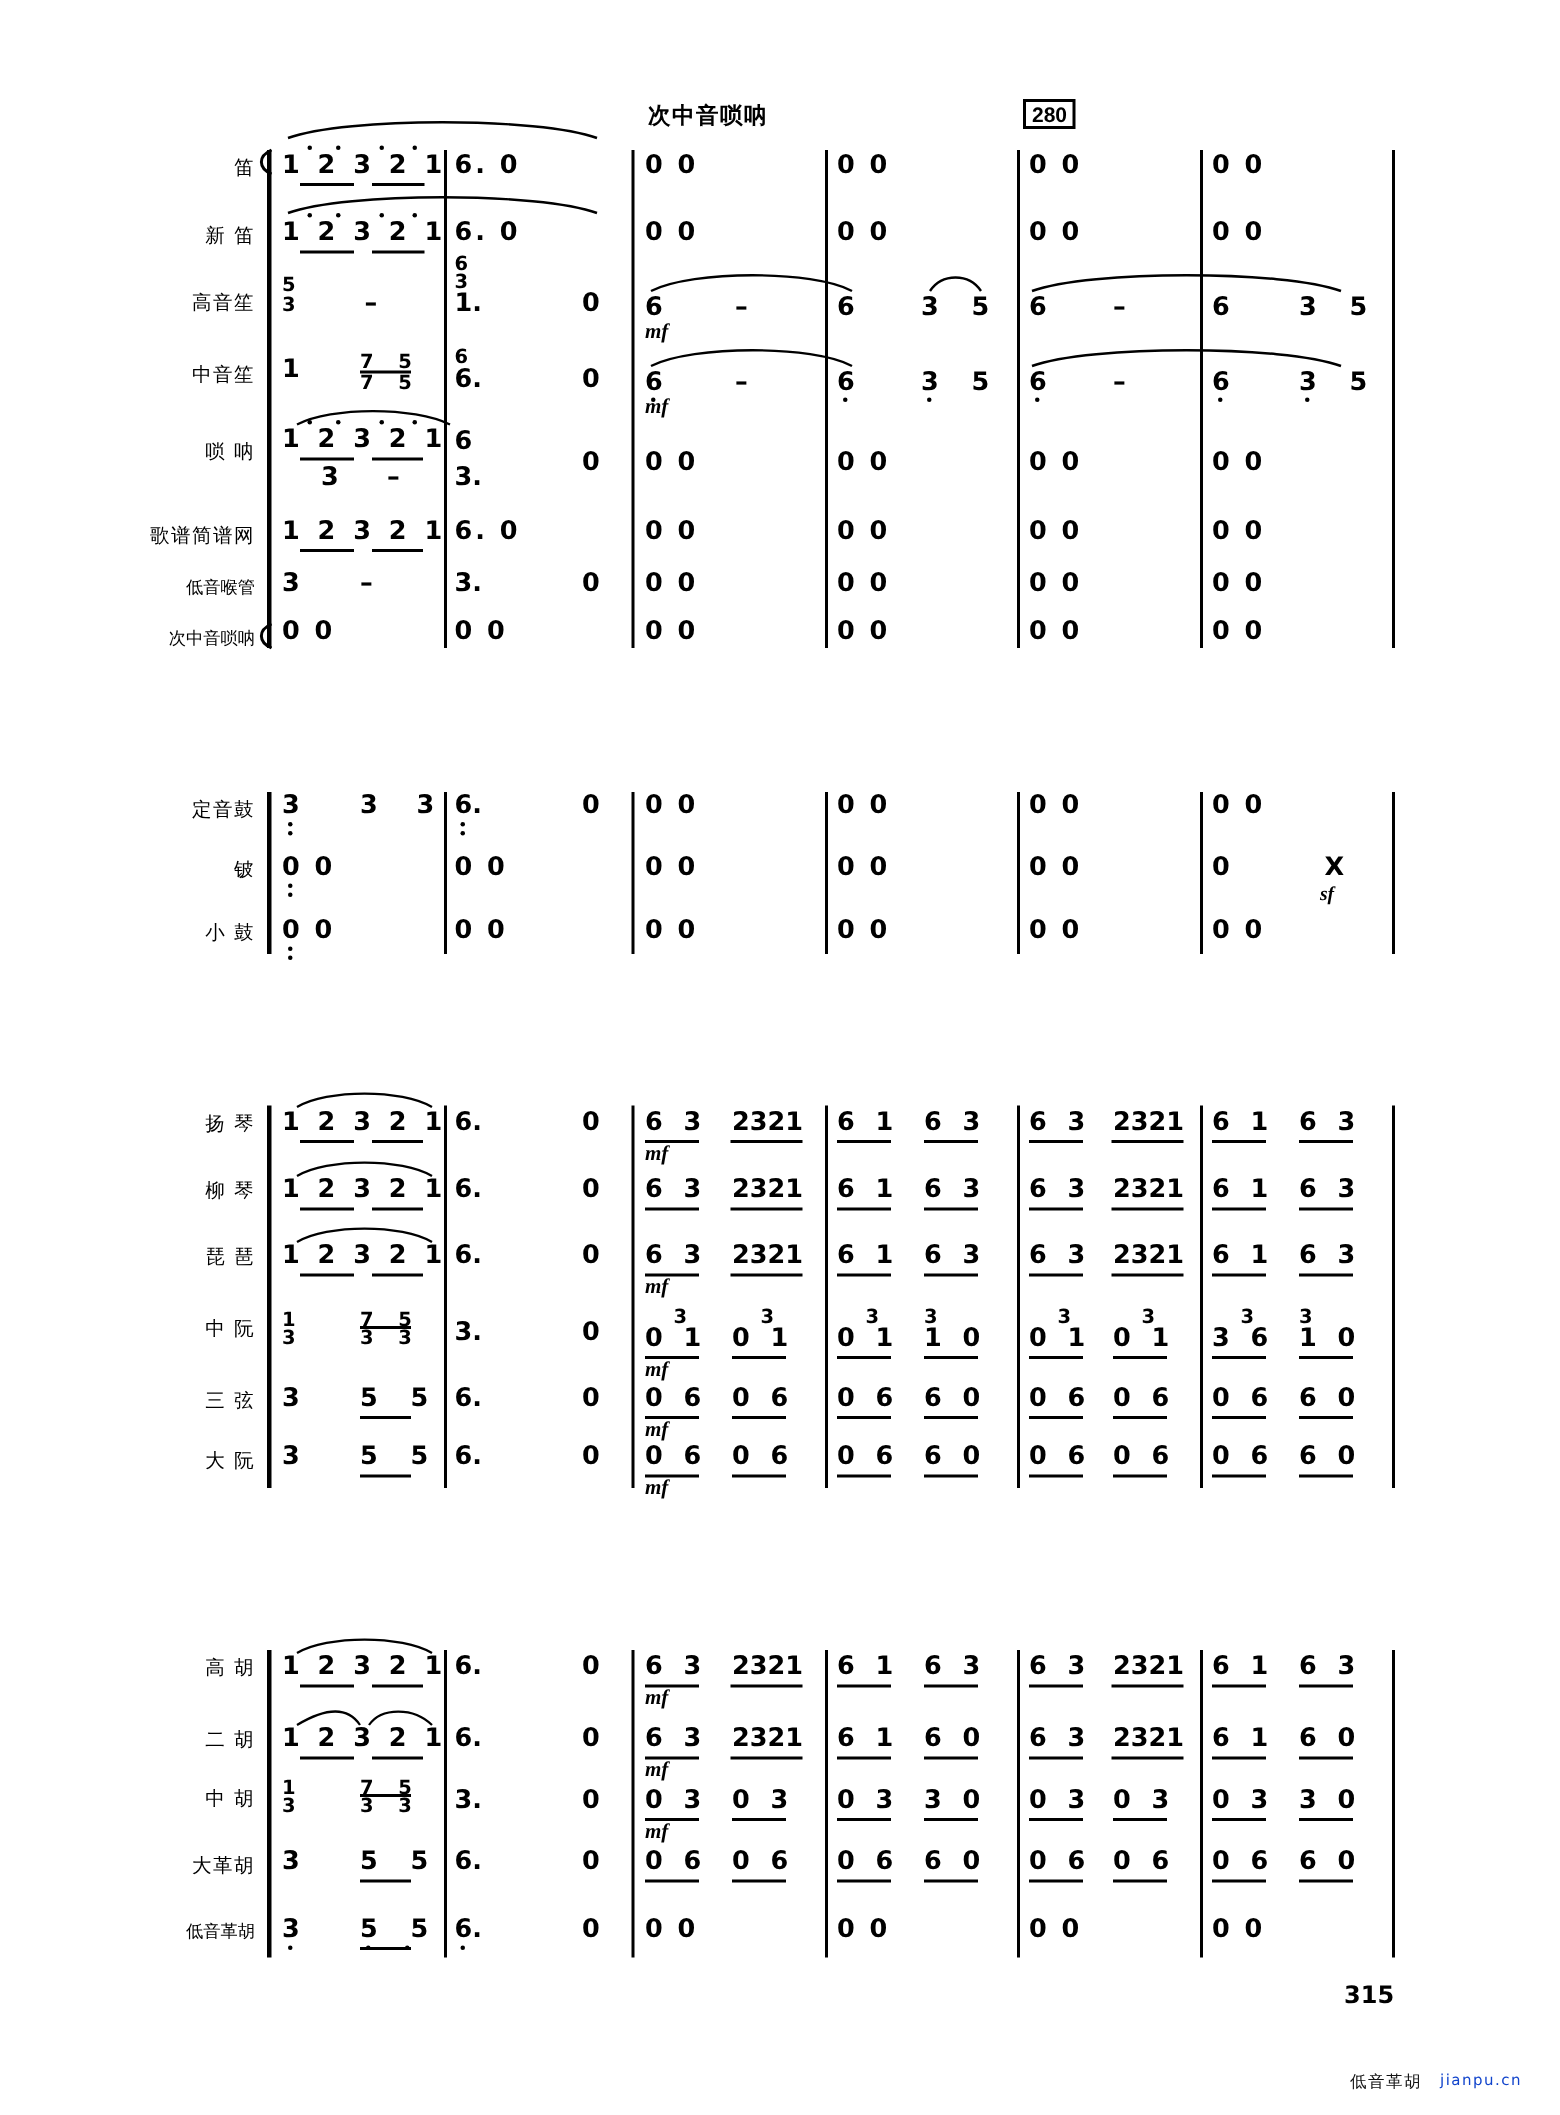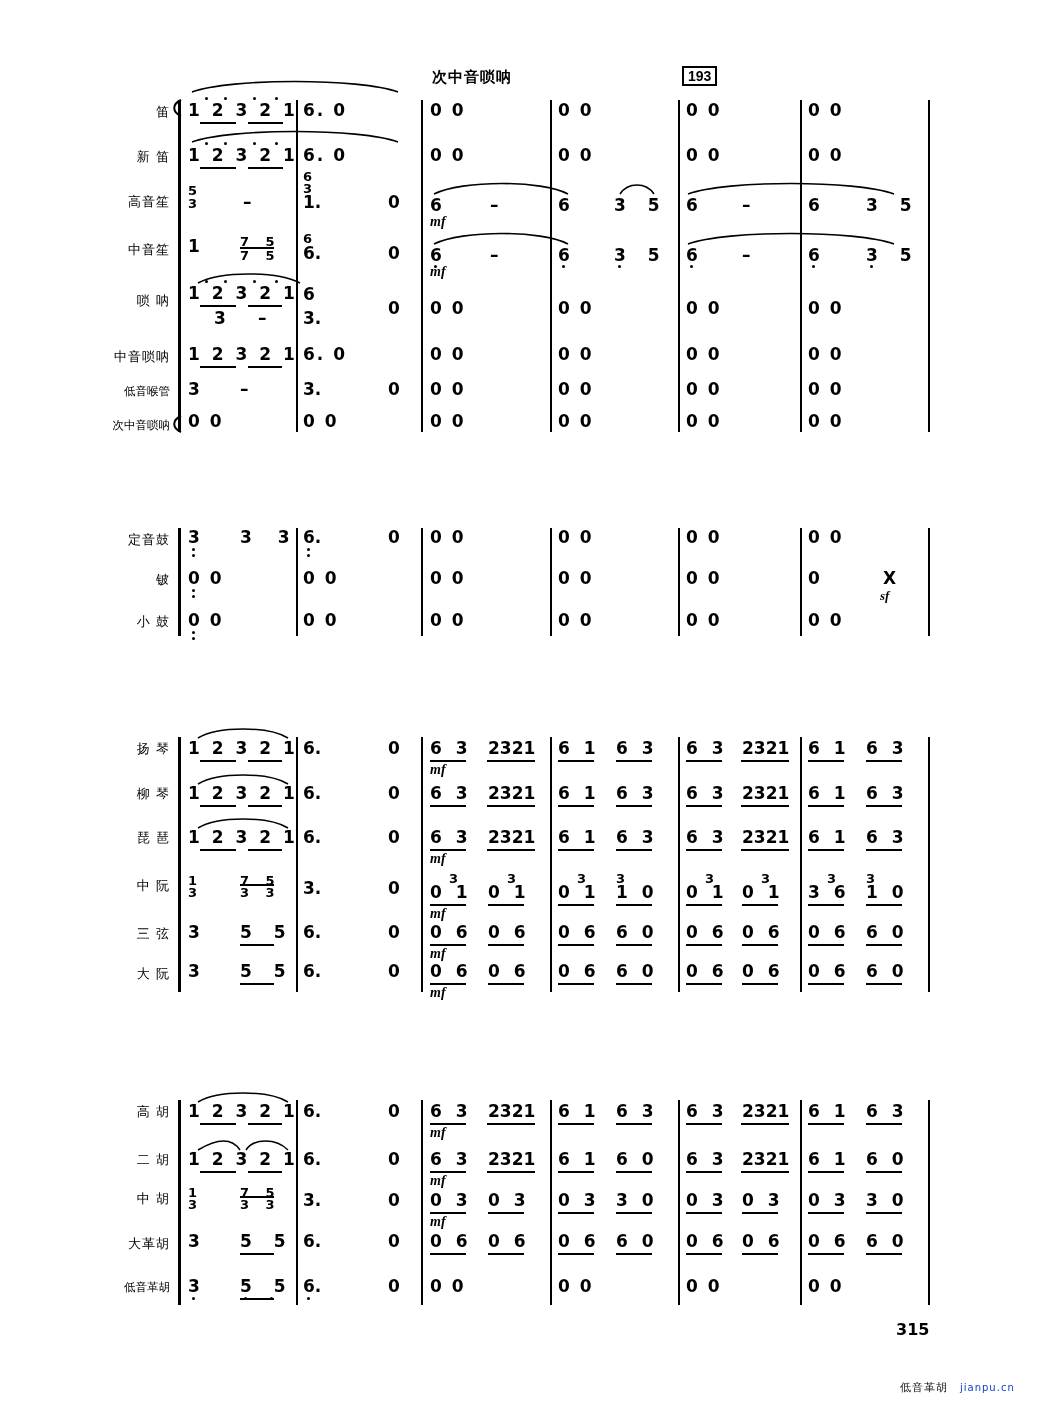--- a/index.html
+++ b/index.html
@@ -71,28 +71,28 @@
     font-size:11px;color:#111;letter-spacing:1px;
   }
   .tiny{font-size:10px;}
 </style>
 </head>
 <body>
 
 <div class="page">
 
   <div class="abs tempo" style="left:432px;top:68px;">次中音唢呐</div>
-  <div class="abs rehearsal" style="left:682px;top:66px;">193</div>
+  <div class="abs rehearsal" style="left:682px;top:66px;">280</div>
 
   <div class="abs instname" style="left:60px;top:103px;width:110px;">笛</div>
   <div class="abs instname" style="left:60px;top:148px;width:110px;">新 笛</div>
   <div class="abs instname" style="left:60px;top:193px;width:110px;">高音笙</div>
   <div class="abs instname" style="left:60px;top:241px;width:110px;">中音笙</div>
   <div class="abs instname" style="left:60px;top:292px;width:110px;">唢 呐</div>
-  <div class="abs instname" style="left:60px;top:348px;width:110px;">中音唢呐</div>
+  <div class="abs instname" style="left:60px;top:348px;width:110px;">歌谱简谱网</div>
   <div class="abs instname small" style="left:50px;top:384px;width:120px;">低音喉管</div>
   <div class="abs instname small" style="left:50px;top:418px;width:120px;">次中音唢呐</div>
 
   <div class="abs instname" style="left:60px;top:531px;width:110px;">定音鼓</div>
   <div class="abs instname" style="left:60px;top:571px;width:110px;">铍</div>
   <div class="abs instname" style="left:60px;top:613px;width:110px;">小 鼓</div>
 
   <div class="abs instname" style="left:60px;top:740px;width:110px;">扬 琴</div>
   <div class="abs instname" style="left:60px;top:785px;width:110px;">柳 琴</div>
   <div class="abs instname" style="left:60px;top:829px;width:110px;">琵 琶</div>

